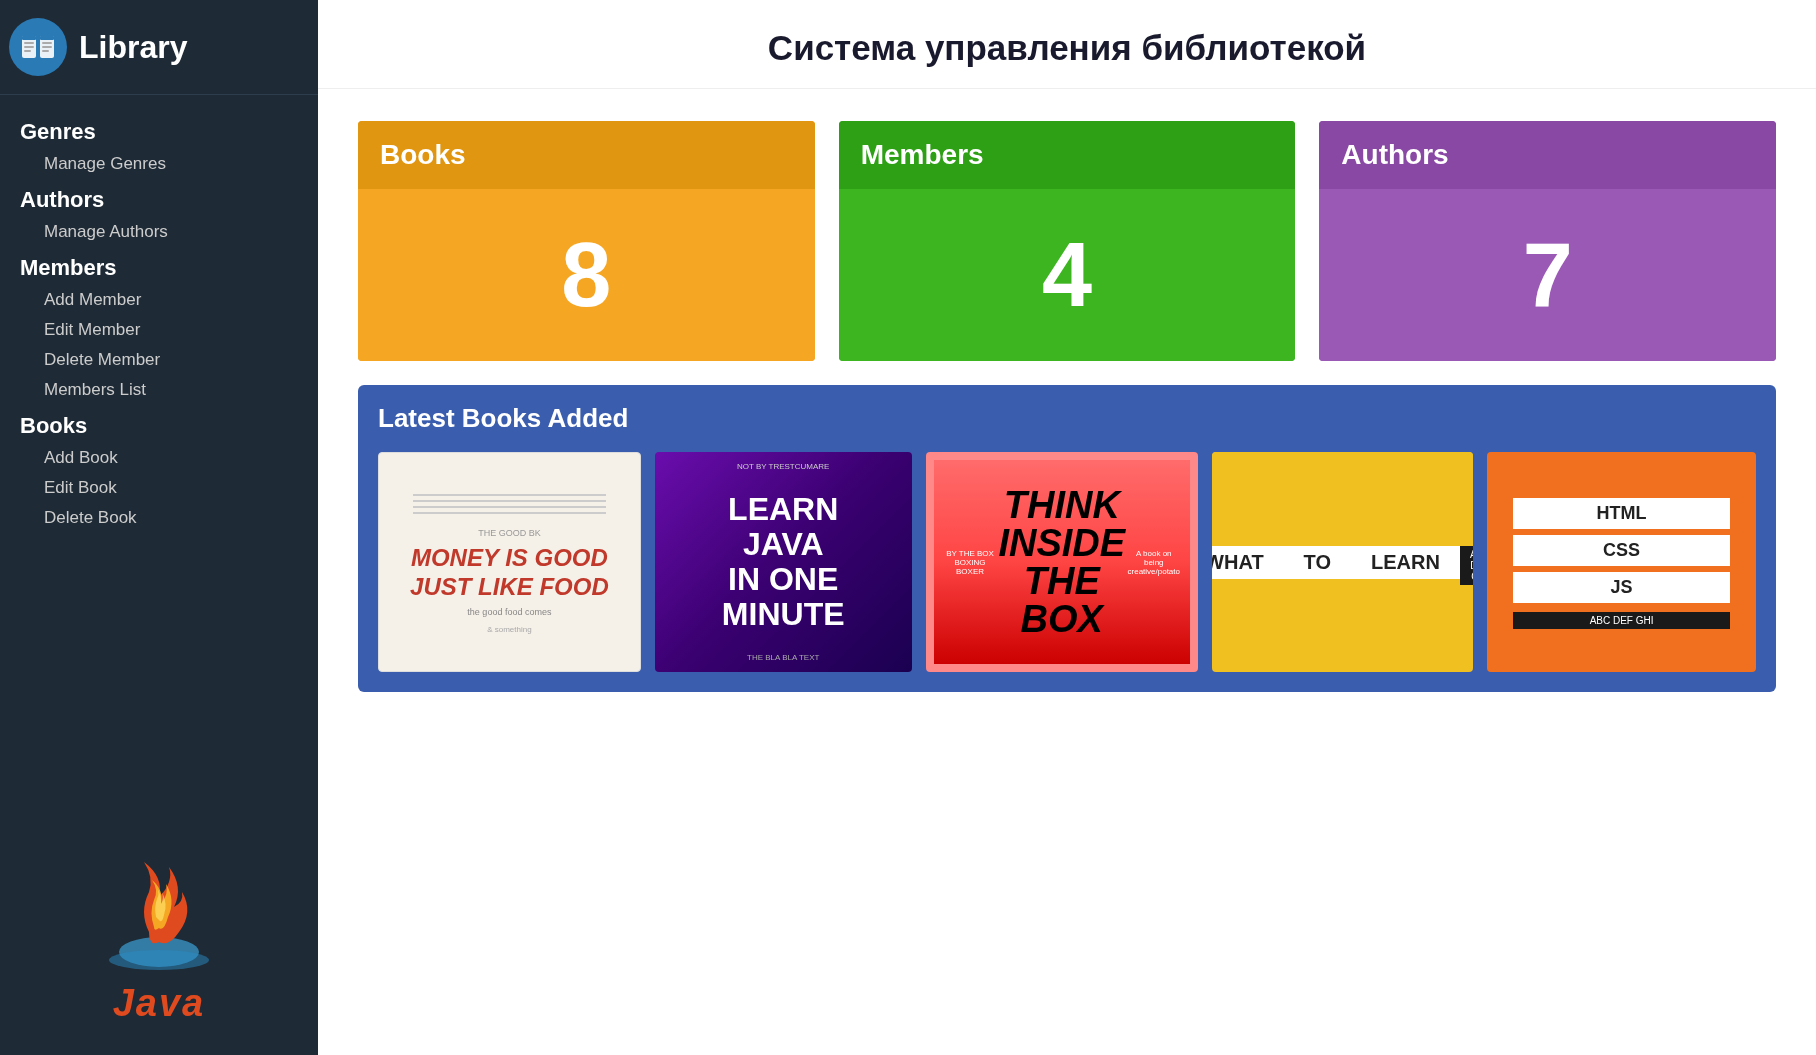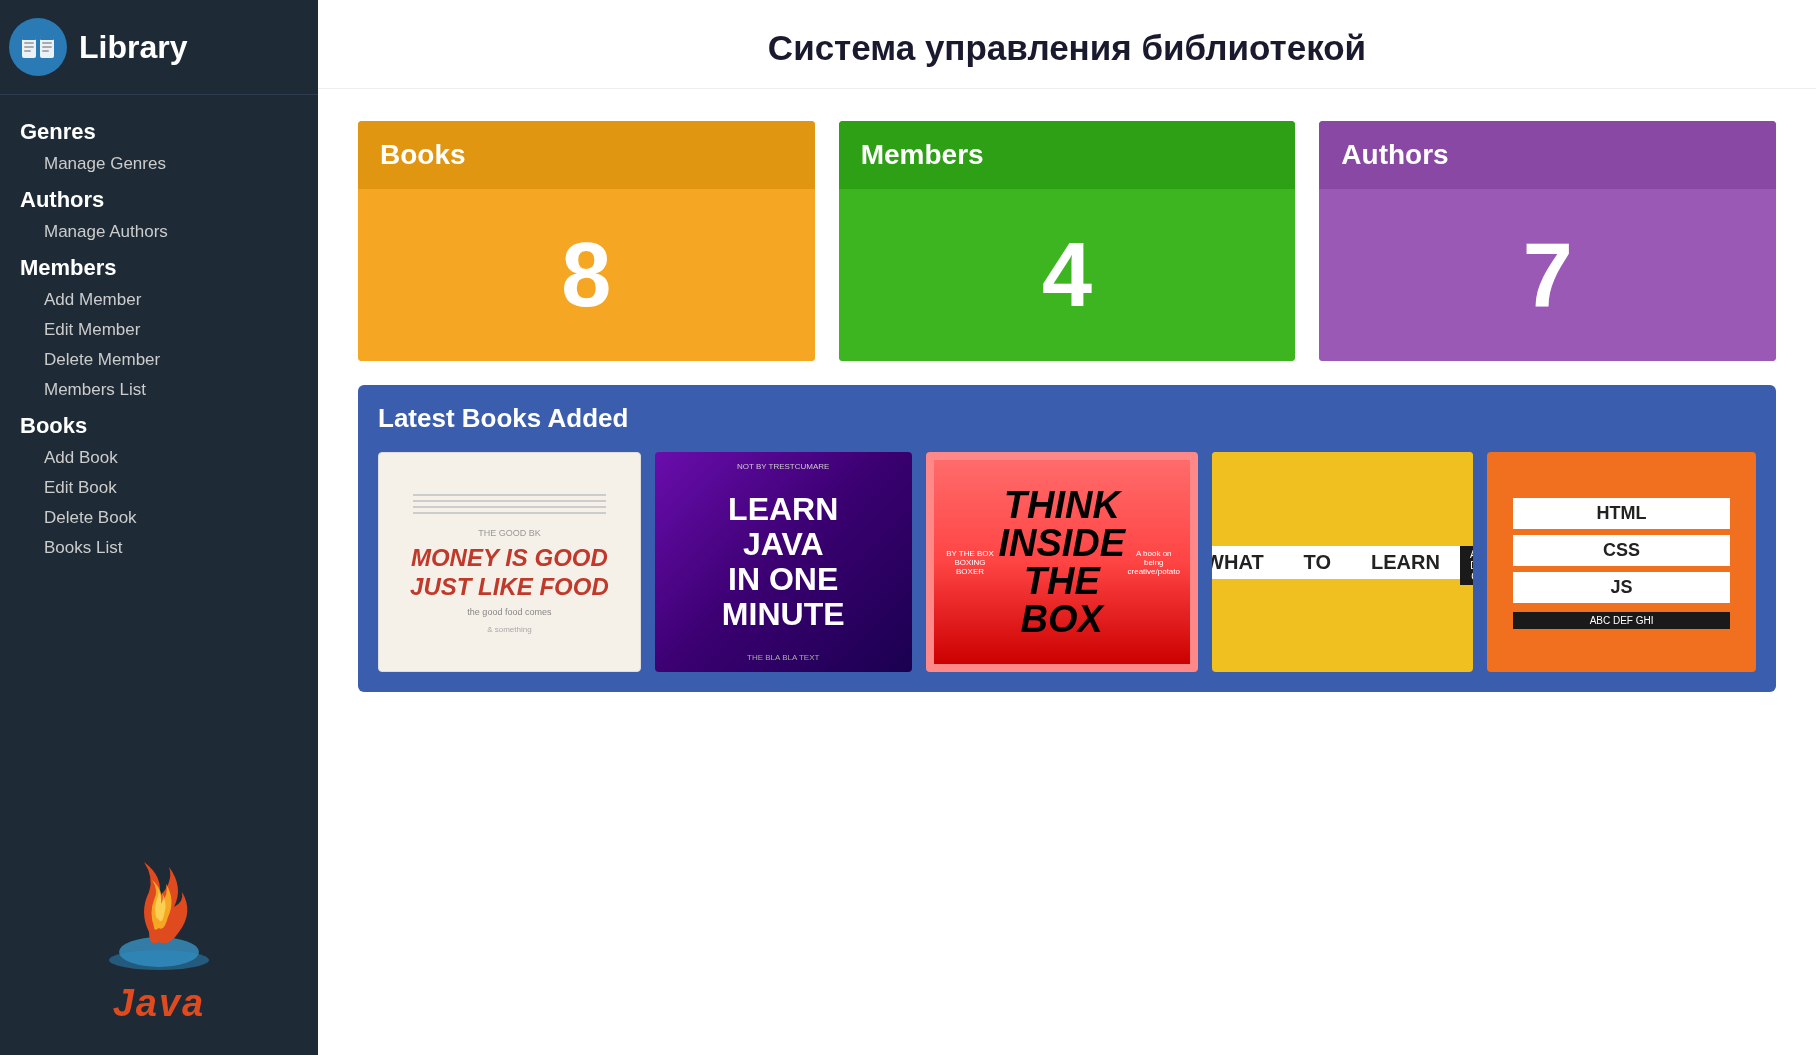--- a/index.html
+++ b/index.html
@@ -366,21 +366,20 @@
     <div class="nav-section-title">Members</div>
     <a class="nav-item">Add Member</a>
     <a class="nav-item">Edit Member</a>
     <a class="nav-item">Delete Member</a>
     <a class="nav-item">Members List</a>
 
     <div class="nav-section-title">Books</div>
     <a class="nav-item">Add Book</a>
     <a class="nav-item">Edit Book</a>
     <a class="nav-item">Delete Book</a>
-    <a class="nav-item">Books List</a>
   </nav>
 
   <div class="java-logo-container">
     <svg width="130" height="130" viewBox="0 0 130 130">
 
       <ellipse cx="65" cy="100" rx="40" ry="15" fill="#3a9fd5" opacity="0.7"></ellipse>
       <ellipse cx="65" cy="108" rx="50" ry="10" fill="#2a8bc5" opacity="0.5"></ellipse>
 
       <path d="M55 80 Q45 60 55 40 Q60 25 50 10 Q70 25 65 45 Q80 30 75 15 Q90 35 80 55 Q90 50 88 40 Q100 60 85 80 Q75 95 65 90 Q55 95 55 80Z" fill="#e04a1f"></path>
 

